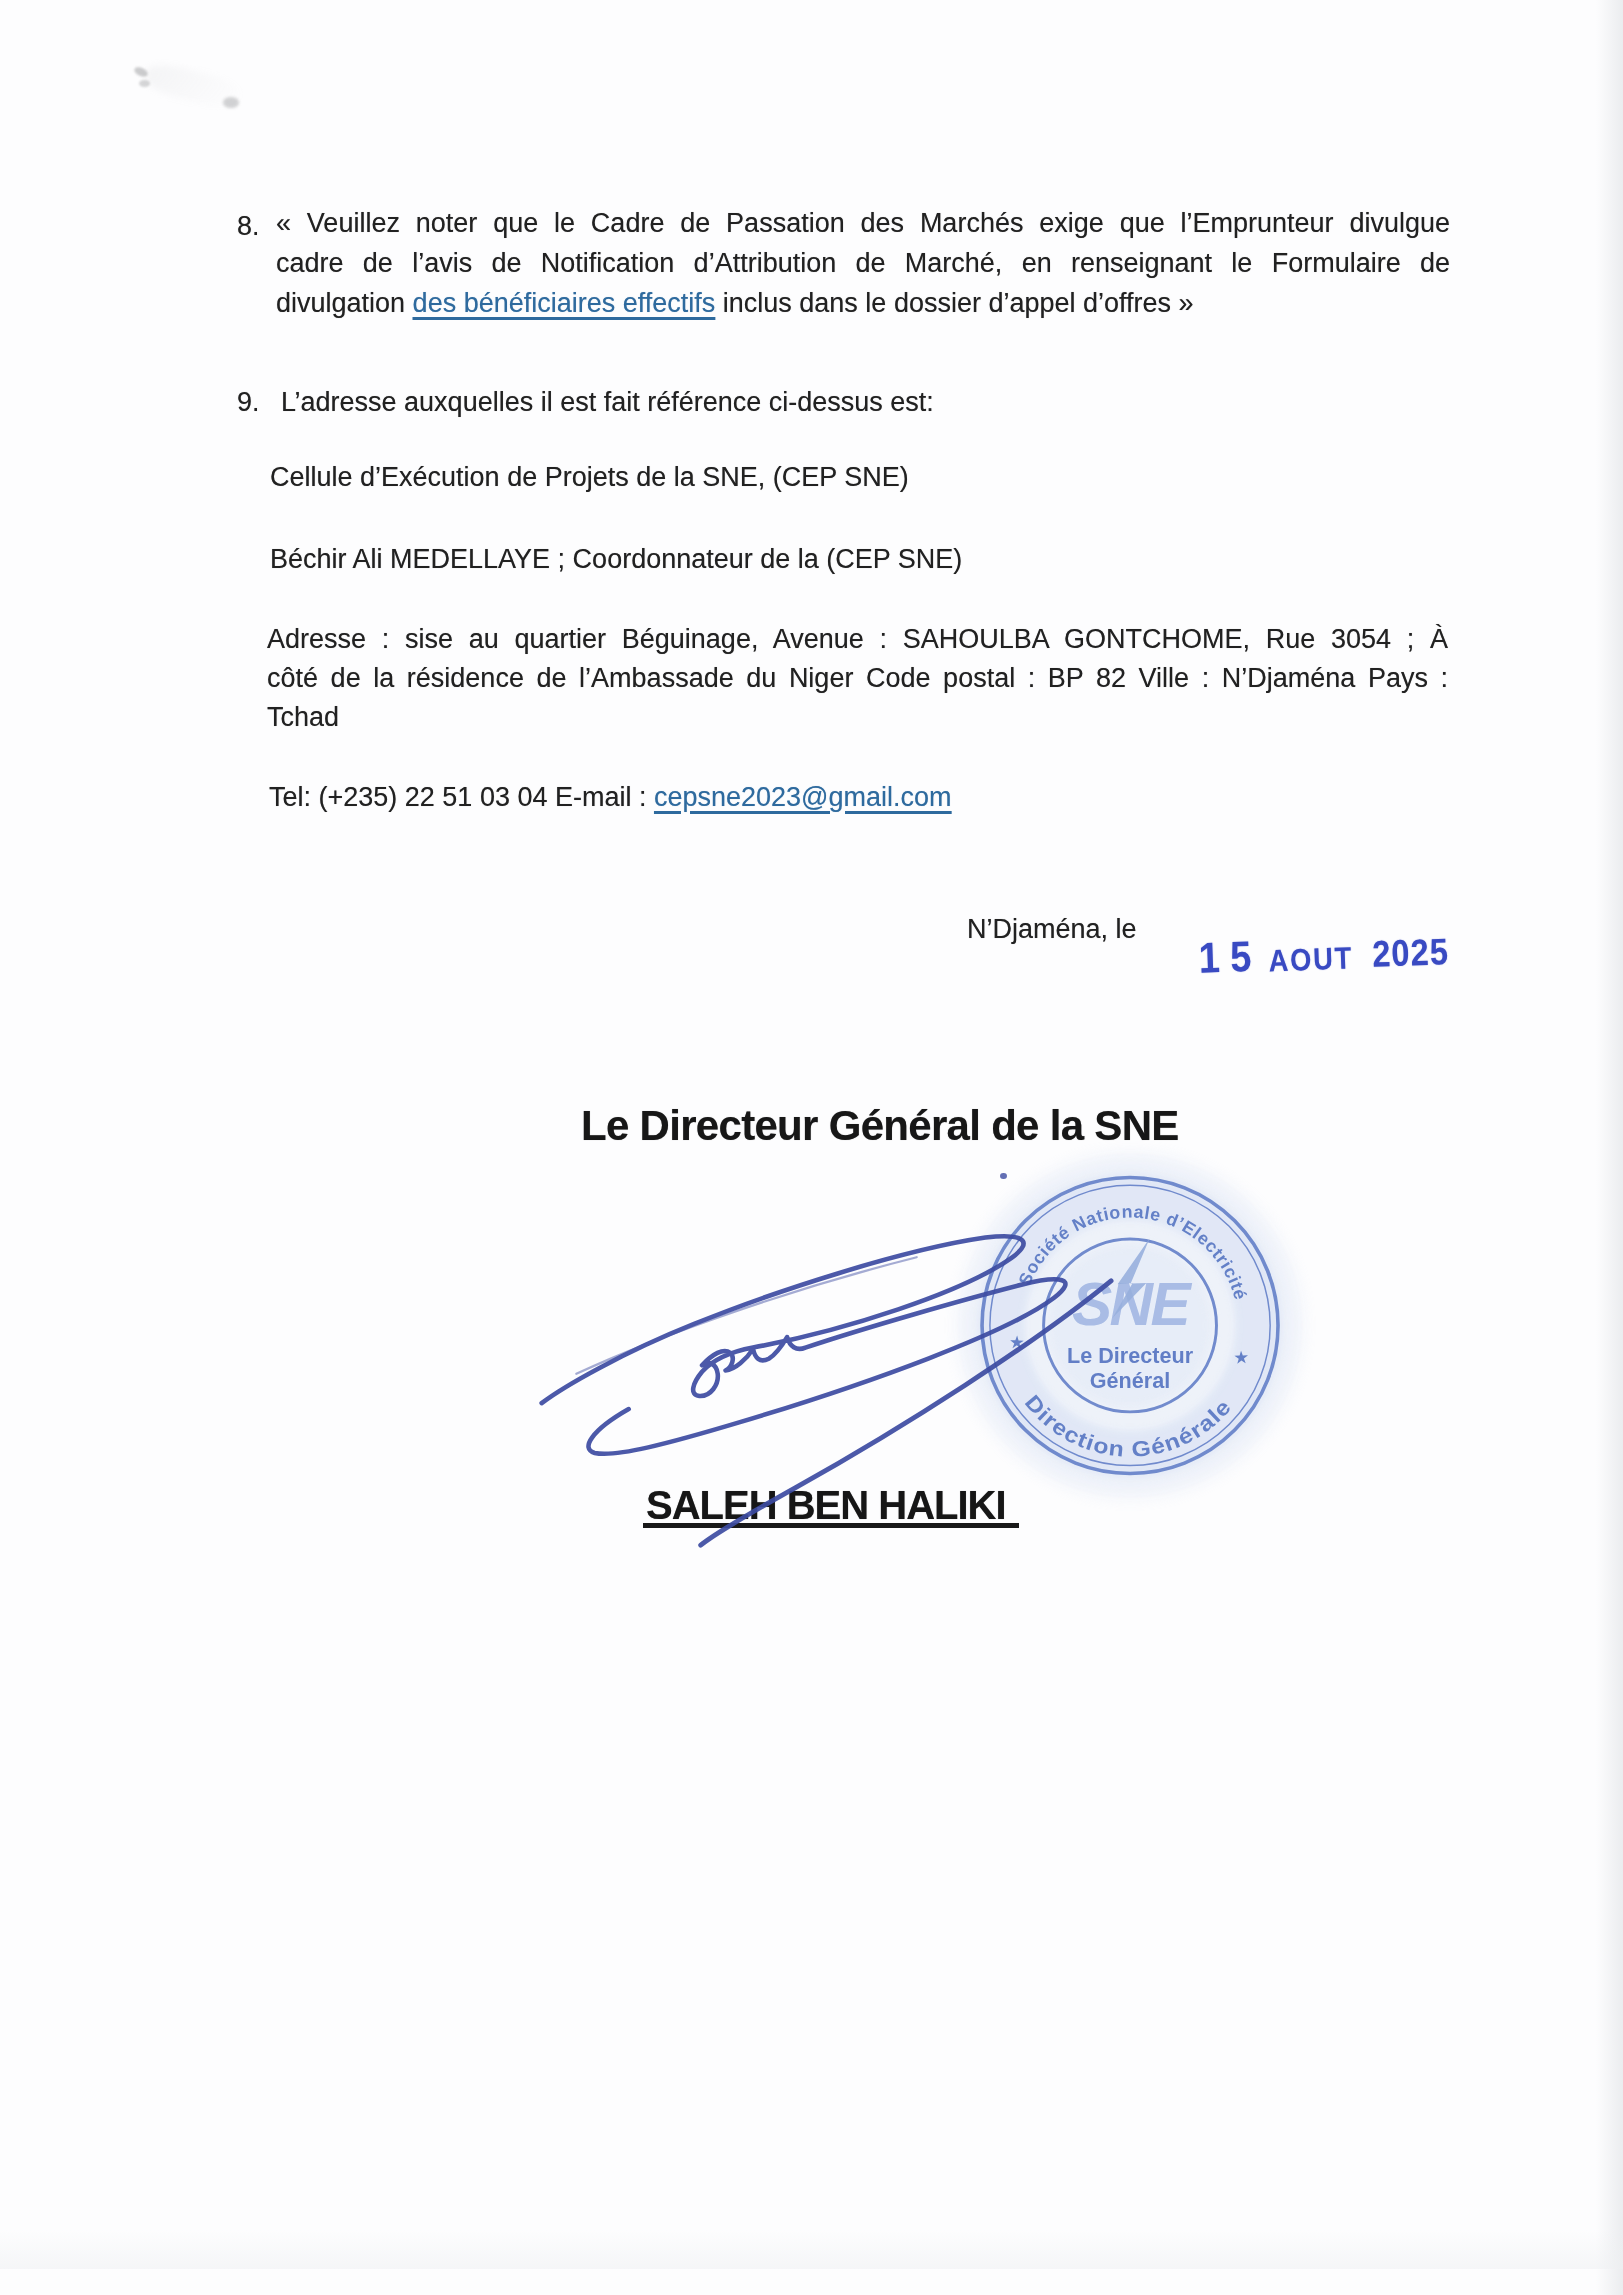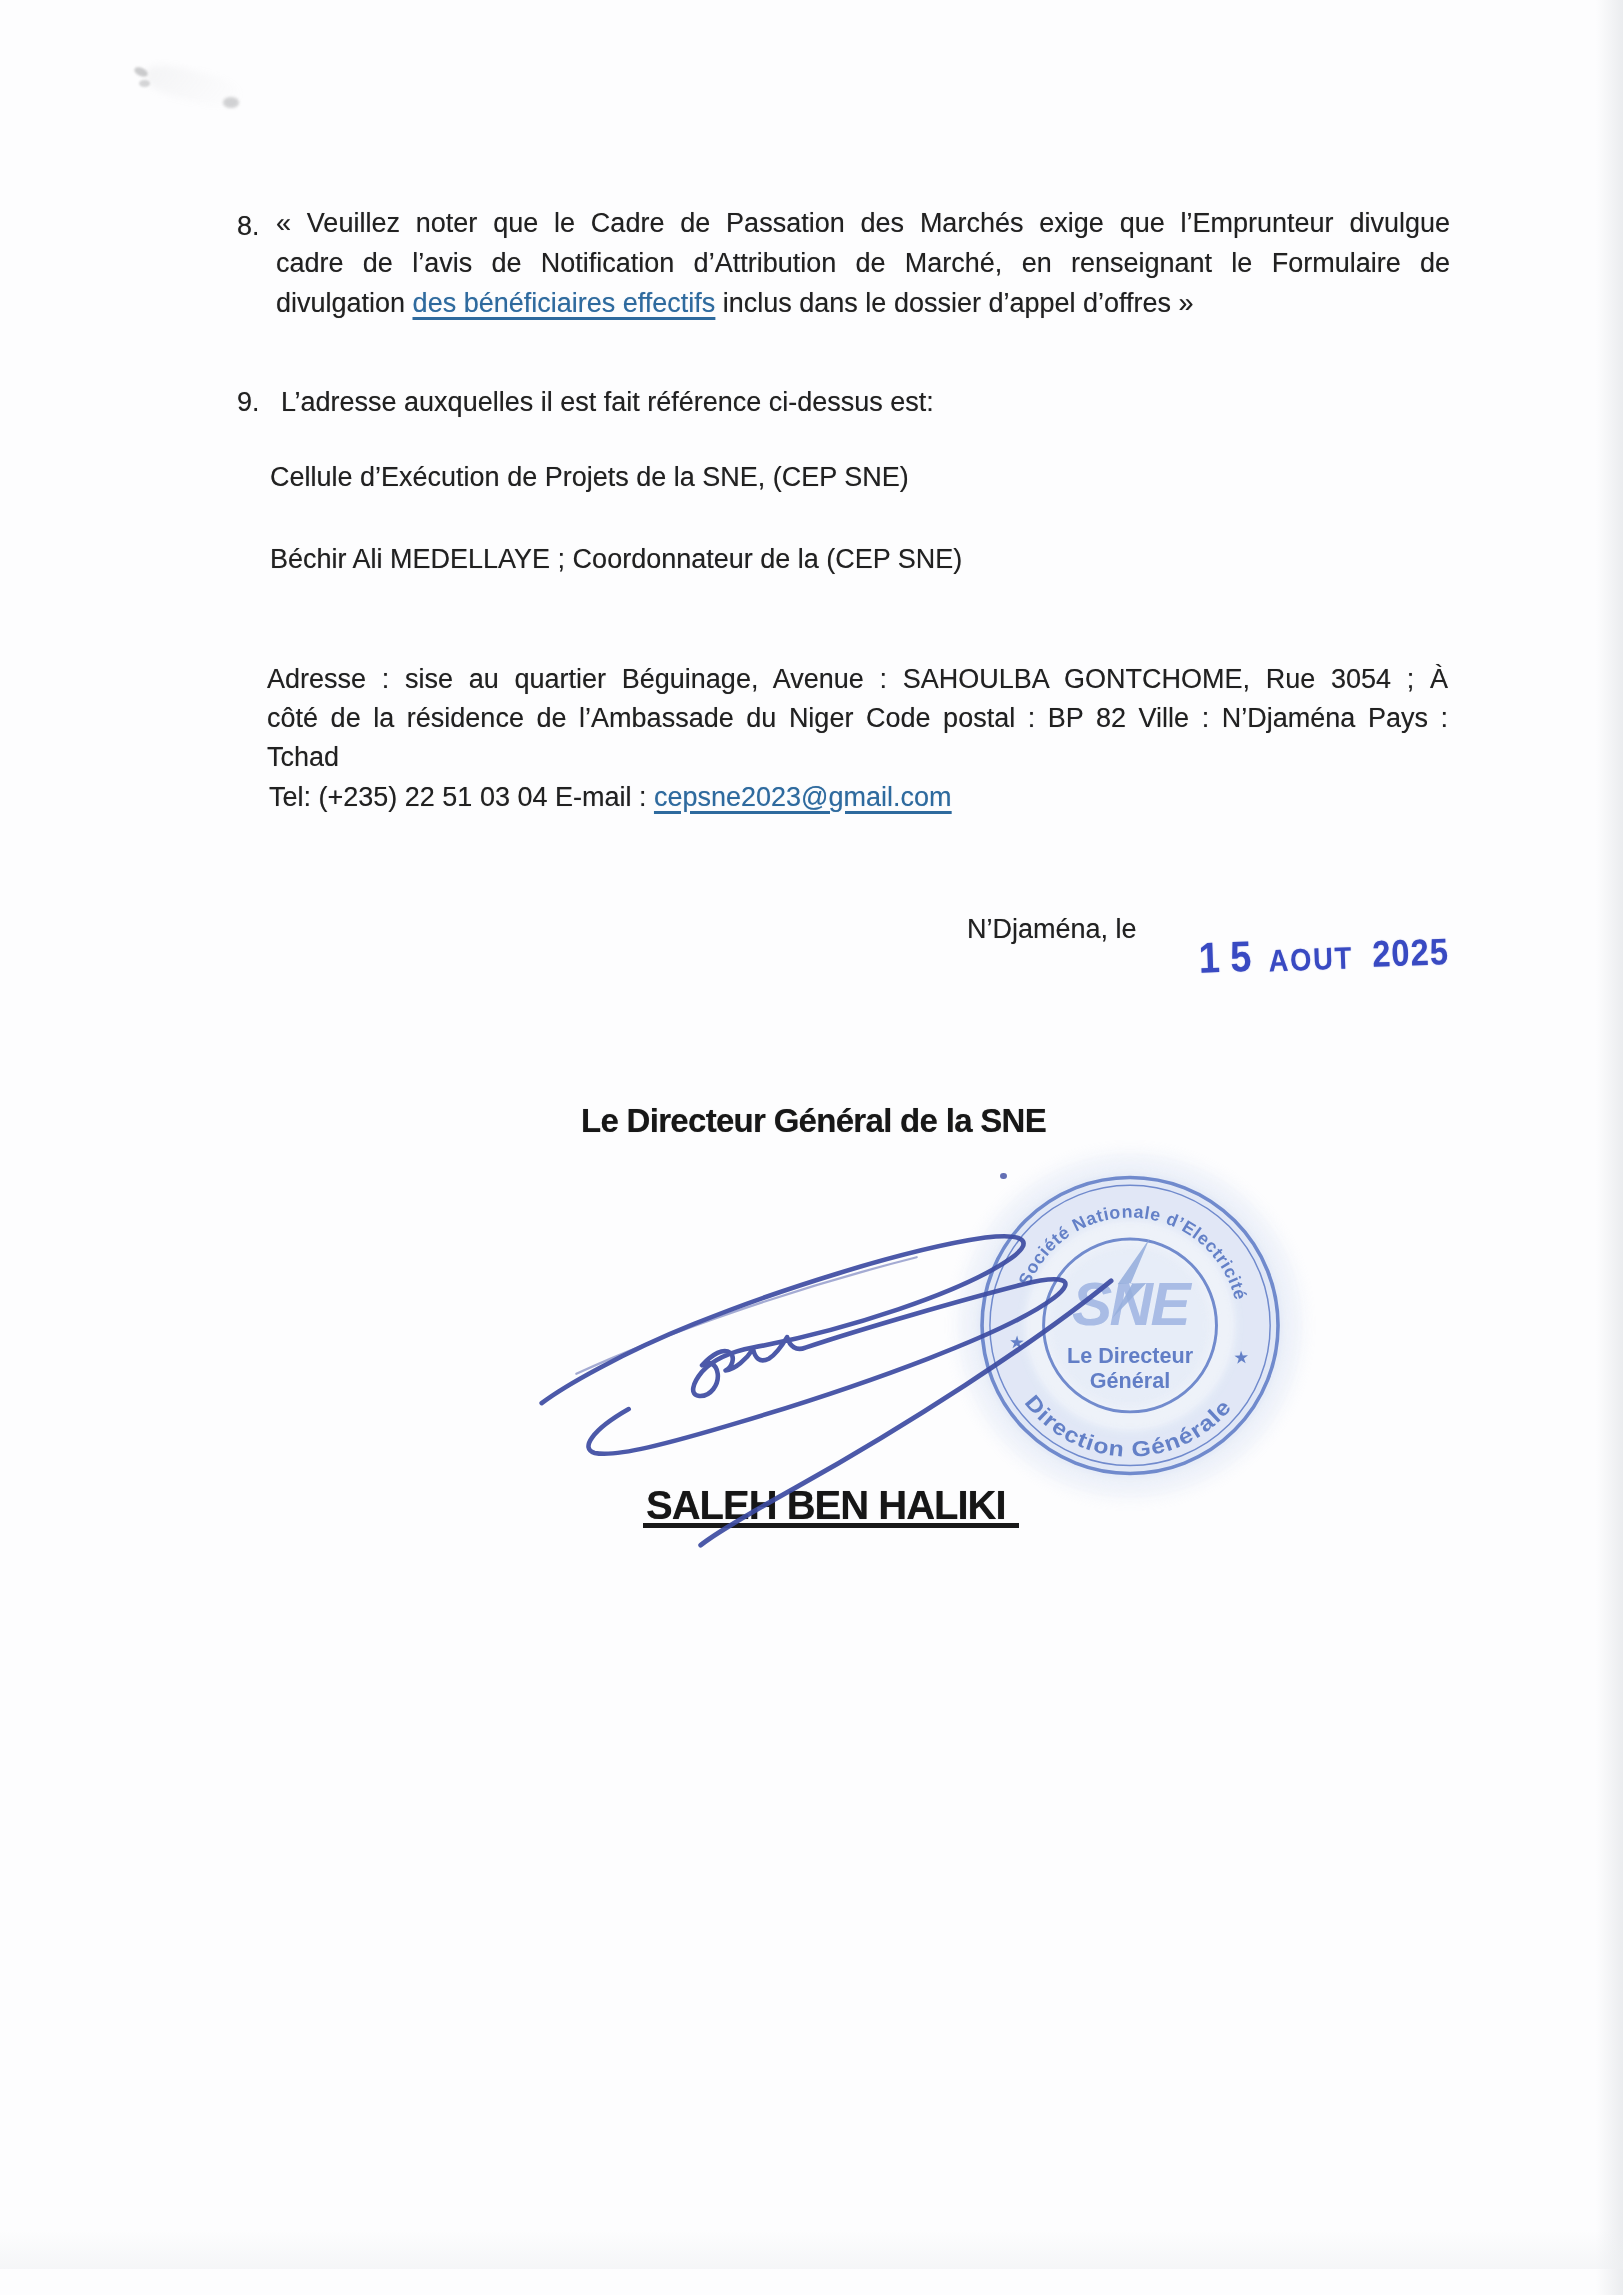--- a/index.html
+++ b/index.html
@@ -26,39 +26,39 @@
     background:#3d4ca2;opacity:.8;filter:blur(0.7px);}
 
   
   .btxt{font-size:27px;line-height:40px;color:#212121;text-shadow:0 0 0.7px rgba(20,20,20,.45);}
   .num{position:absolute;left:237px;width:37px;}
   .lines{position:absolute;left:276px;width:1174px;}
   .jline{text-align:justify;text-align-last:justify;}
   .doclink{color:#2e6a9e;text-decoration:underline;text-decoration-thickness:2.6px;text-underline-offset:5.2px;
     text-shadow:0 0 0.7px rgba(46,106,158,.5);cursor:pointer;}
   .para{position:absolute;left:270px;width:1181px;}
-  .addr{left:267px;line-height:39px;margin-top:40px;}
+  .addr{left:267px;line-height:39px;}
 
   .place-line{position:absolute;left:967px;top:909px;}
 
   
   .date-stamp{
     position:absolute;left:1195px;top:920px;width:236px;height:60px;
     color:#2b3dbe;display:flex;align-items:flex-end;
     transform:rotate(-2deg) scaleX(.88);transform-origin:left bottom;
     font-weight:bold;opacity:.93;text-shadow:0 0 1.3px rgba(43,61,190,.45);
     white-space:nowrap;
   }
   .ds-block{width:21px;height:42px;background:#2b3dbe;border-radius:2px;margin-right:5.2px;box-shadow:0 0 1.3px rgba(43,61,190,.5);}
   .ds-d1{font-size:43px;line-height:43px;}
   .ds-d2{font-size:43px;line-height:43px;margin-left:11.8px;}
   .ds-month{font-size:31px;line-height:33px;margin-left:19.6px;letter-spacing:2px;}
   .ds-year{font-size:37px;line-height:38px;margin-left:22px;letter-spacing:1.3px;}
 
-  .sign-title{position:absolute;left:581px;top:1102px;font-size:33px;font-weight:bold;letter-spacing:-0.7px;color:#171717;
+  .sign-title{position:absolute;left:581px;top:1102px;font-size:42px;font-weight:bold;letter-spacing:-0.7px;color:#171717;
     text-shadow:0 0 0.7px rgba(10,10,10,.5);}
 
   .stamp-svg{position:absolute;left:929px;top:1129px;filter:blur(0.3px);opacity:.95;z-index:1;}
   .sig-svg{position:absolute;left:452px;top:1159px;z-index:5;}
 
   .sig-name{position:absolute;left:646px;top:1483px;font-size:40px;font-weight:bold;letter-spacing:-1px;color:#161616;
     z-index:4;text-shadow:0 0 0.7px rgba(10,10,10,.55);white-space:nowrap;}
   .name-underline{position:absolute;left:643px;top:1523px;width:376px;height:5.2px;background:#191919;z-index:4;}
 </style>
 </head>

